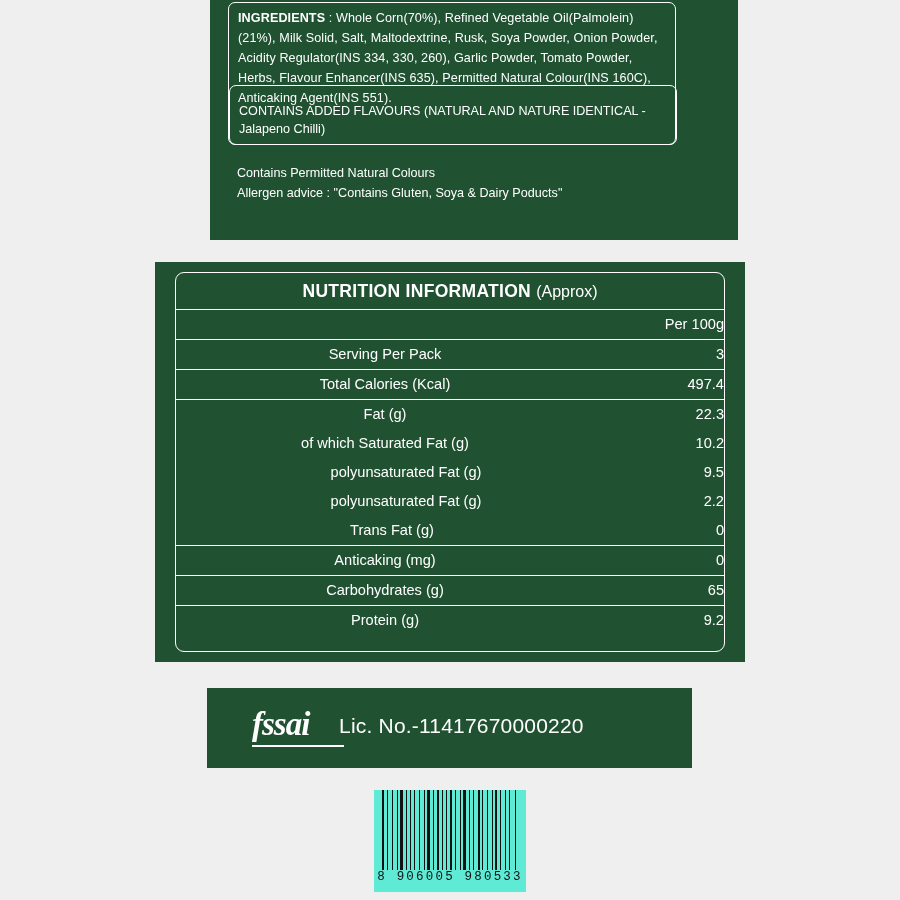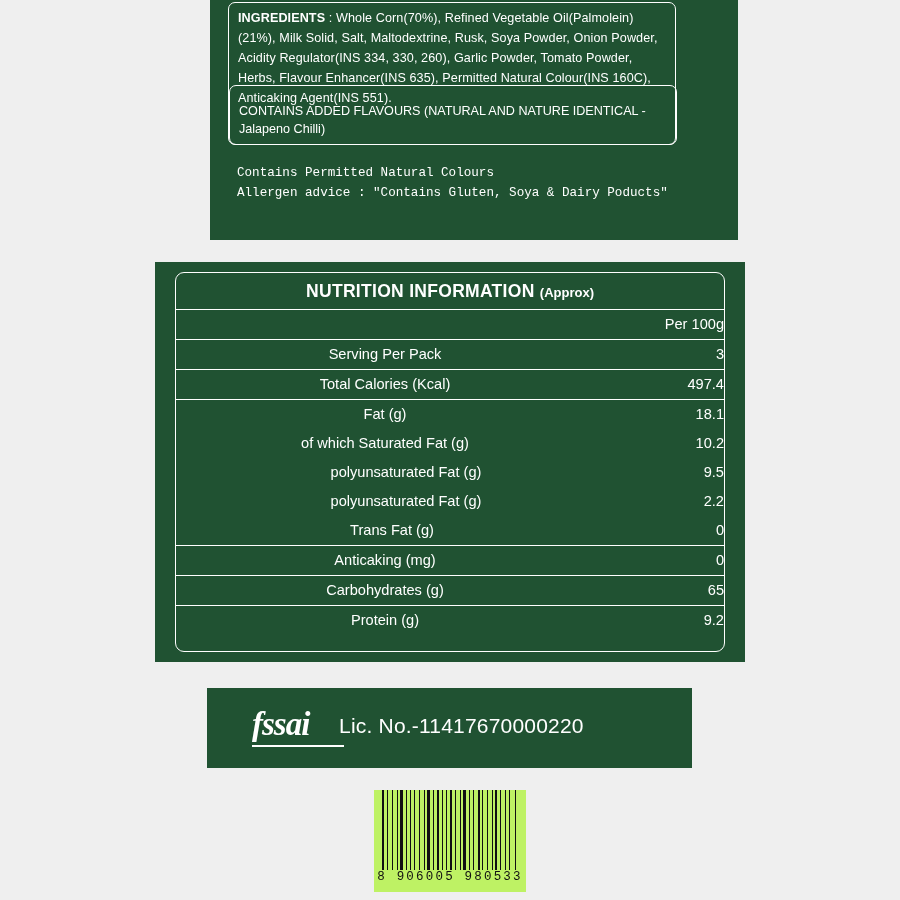--- a/index.html
+++ b/index.html
@@ -62,21 +62,20 @@
     line-height: 1.48;
     margin: 0;
   }
   .below-lines {
     position: absolute;
     left: 27px;
     top: 163px;
     width: 450px;
     font-size: 12.6px;
     line-height: 1.62;
-    font-family: Liberation Mono, monospace;
   }
   .below-lines div { margin: 0; }
 
   
   .nutrition-panel {
     position: absolute;
     left: 155px;
     top: 262px;
     width: 590px;
     height: 400px;
@@ -97,22 +96,22 @@
   }
   .nutri-title {
     text-align: center;
     font-size: 17.5px;
     font-weight: bold;
     letter-spacing: 0.3px;
     padding: 8px 0 7px 0;
     border-bottom: 1px solid #ffffff;
   }
   .nutri-title .approx {
-    font-size: 13px;
-    font-weight: bold;
+    font-size: 16px;
+    font-weight: normal;
     letter-spacing: 0;
   }
   table.nutri {
     width: 100%;
     border-collapse: collapse;
     font-size: 14.6px;
   }
   table.nutri td {
     border-bottom: 1px solid #ffffff;
     padding: 5px 0 5px 0;
@@ -163,21 +162,21 @@
     letter-spacing: 0.2px;
   }
 
   
   .barcode-wrap {
     position: absolute;
     left: 374px;
     top: 790px;
     width: 152px;
     height: 102px;
-    background: #bef264;
+    background: #5eead4;
   }
   .barcode-bars {
     position: absolute;
     left: 8px;
     top: 0px;
     width: 136px;
     height: 80px;
     display: flex;
     align-items: flex-start;
   }
@@ -232,21 +231,21 @@
           <tr>
             <td class="lbl">Serving Per Pack</td>
             <td class="val">3</td>
           </tr>
           <tr>
             <td class="lbl">Total Calories (Kcal)</td>
             <td class="val">497.4</td>
           </tr>
           <tr class="no-line">
             <td class="lbl">Fat (g)</td>
-            <td class="val">18.1</td>
+            <td class="val">22.3</td>
           </tr>
           <tr class="no-line">
             <td class="lbl">of which Saturated Fat (g)</td>
             <td class="val">10.2</td>
           </tr>
           <tr class="no-line">
             <td class="lbl"><span class="indent-2">polyunsaturated Fat (g)</span></td>
             <td class="val">9.5</td>
           </tr>
           <tr class="no-line">

